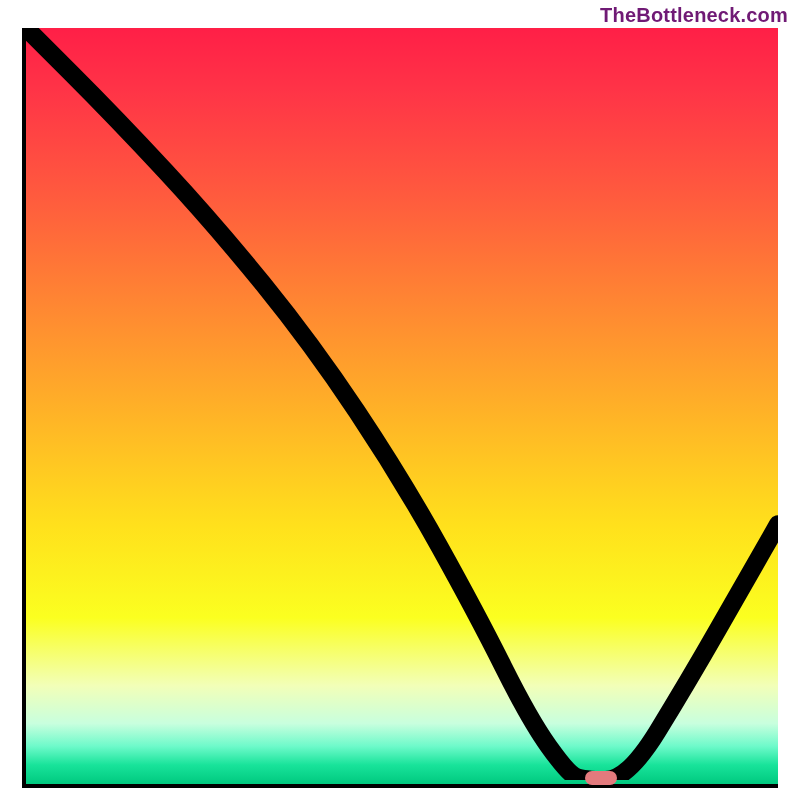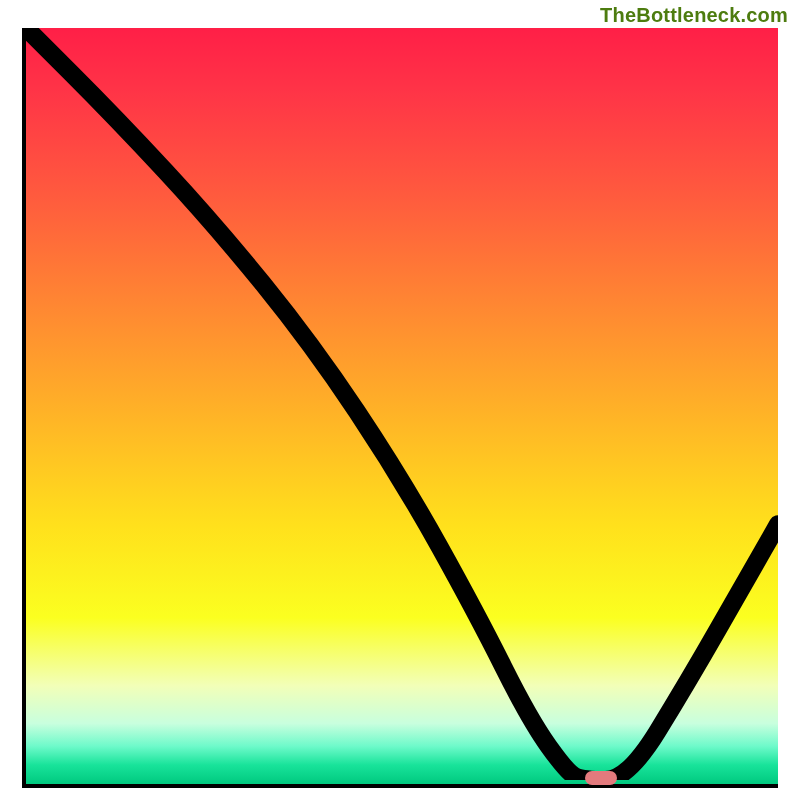--- a/index.html
+++ b/index.html
@@ -9,21 +9,21 @@
     position: relative;
     width: 800px;
     height: 800px;
   }
 
   .attribution {
     position: absolute;
     top: 4px;
     right: 12px;
     font: 600 20px Arial, Helvetica, sans-serif;
-    color: #4d7c0f;
+    color: #701a75;
     letter-spacing: 0.2px;
   }
 
   .plot {
     position: absolute;
     left: 22px;
     top: 28px;
     width: 756px;
     height: 760px;
     border-left: 4px solid #000;

